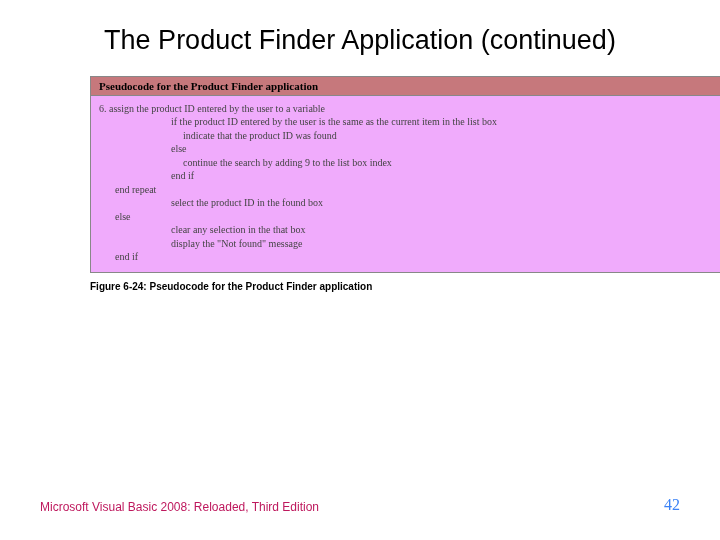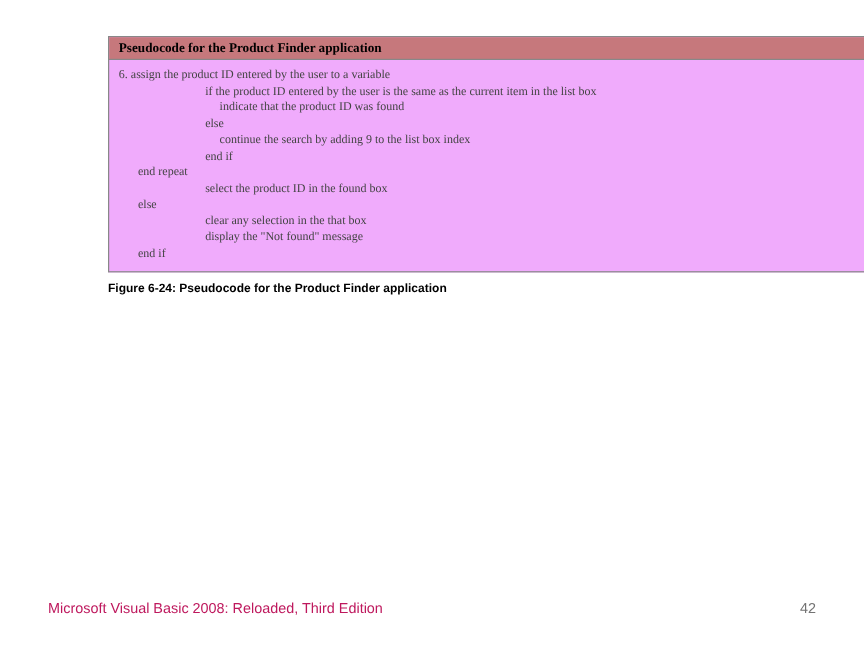--- a/index.html
+++ b/index.html
@@ -56,30 +56,31 @@
     left: 40px;
     bottom: 26px;
     font-size: 12px;
     color: #be185d;
     font-family: Arial, Helvetica, sans-serif;
   }
   .footer-right {
     position: absolute;
     right: 40px;
     bottom: 26px;
-    font-size: 12px;
-    color: #737373;
-    font-family: Liberation Sans, sans-serif;
+    font-size: 16px;
+    color: #3b82f6;
+    font-family: Liberation Serif, serif;
   }
 </style>
 </head>
 <body>
 
 <div class="slide">
 
+  <h1 class="title">The Product Finder Application (continued)</h1>
 
   <div class="figure-box">
     <div class="figure-header">Pseudocode for the Product Finder application</div>
     <div class="figure-body">
       <div class="l0">6. assign the product ID entered by the user to a variable</div>
       <div class="l2">if the product ID entered by the user is the same as the current item in the list box</div>
       <div class="l3">indicate that the product ID was found</div>
       <div class="l2">else</div>
       <div class="l3">continue the search by adding 9 to the list box index</div>
       <div class="l2">end if</div>

